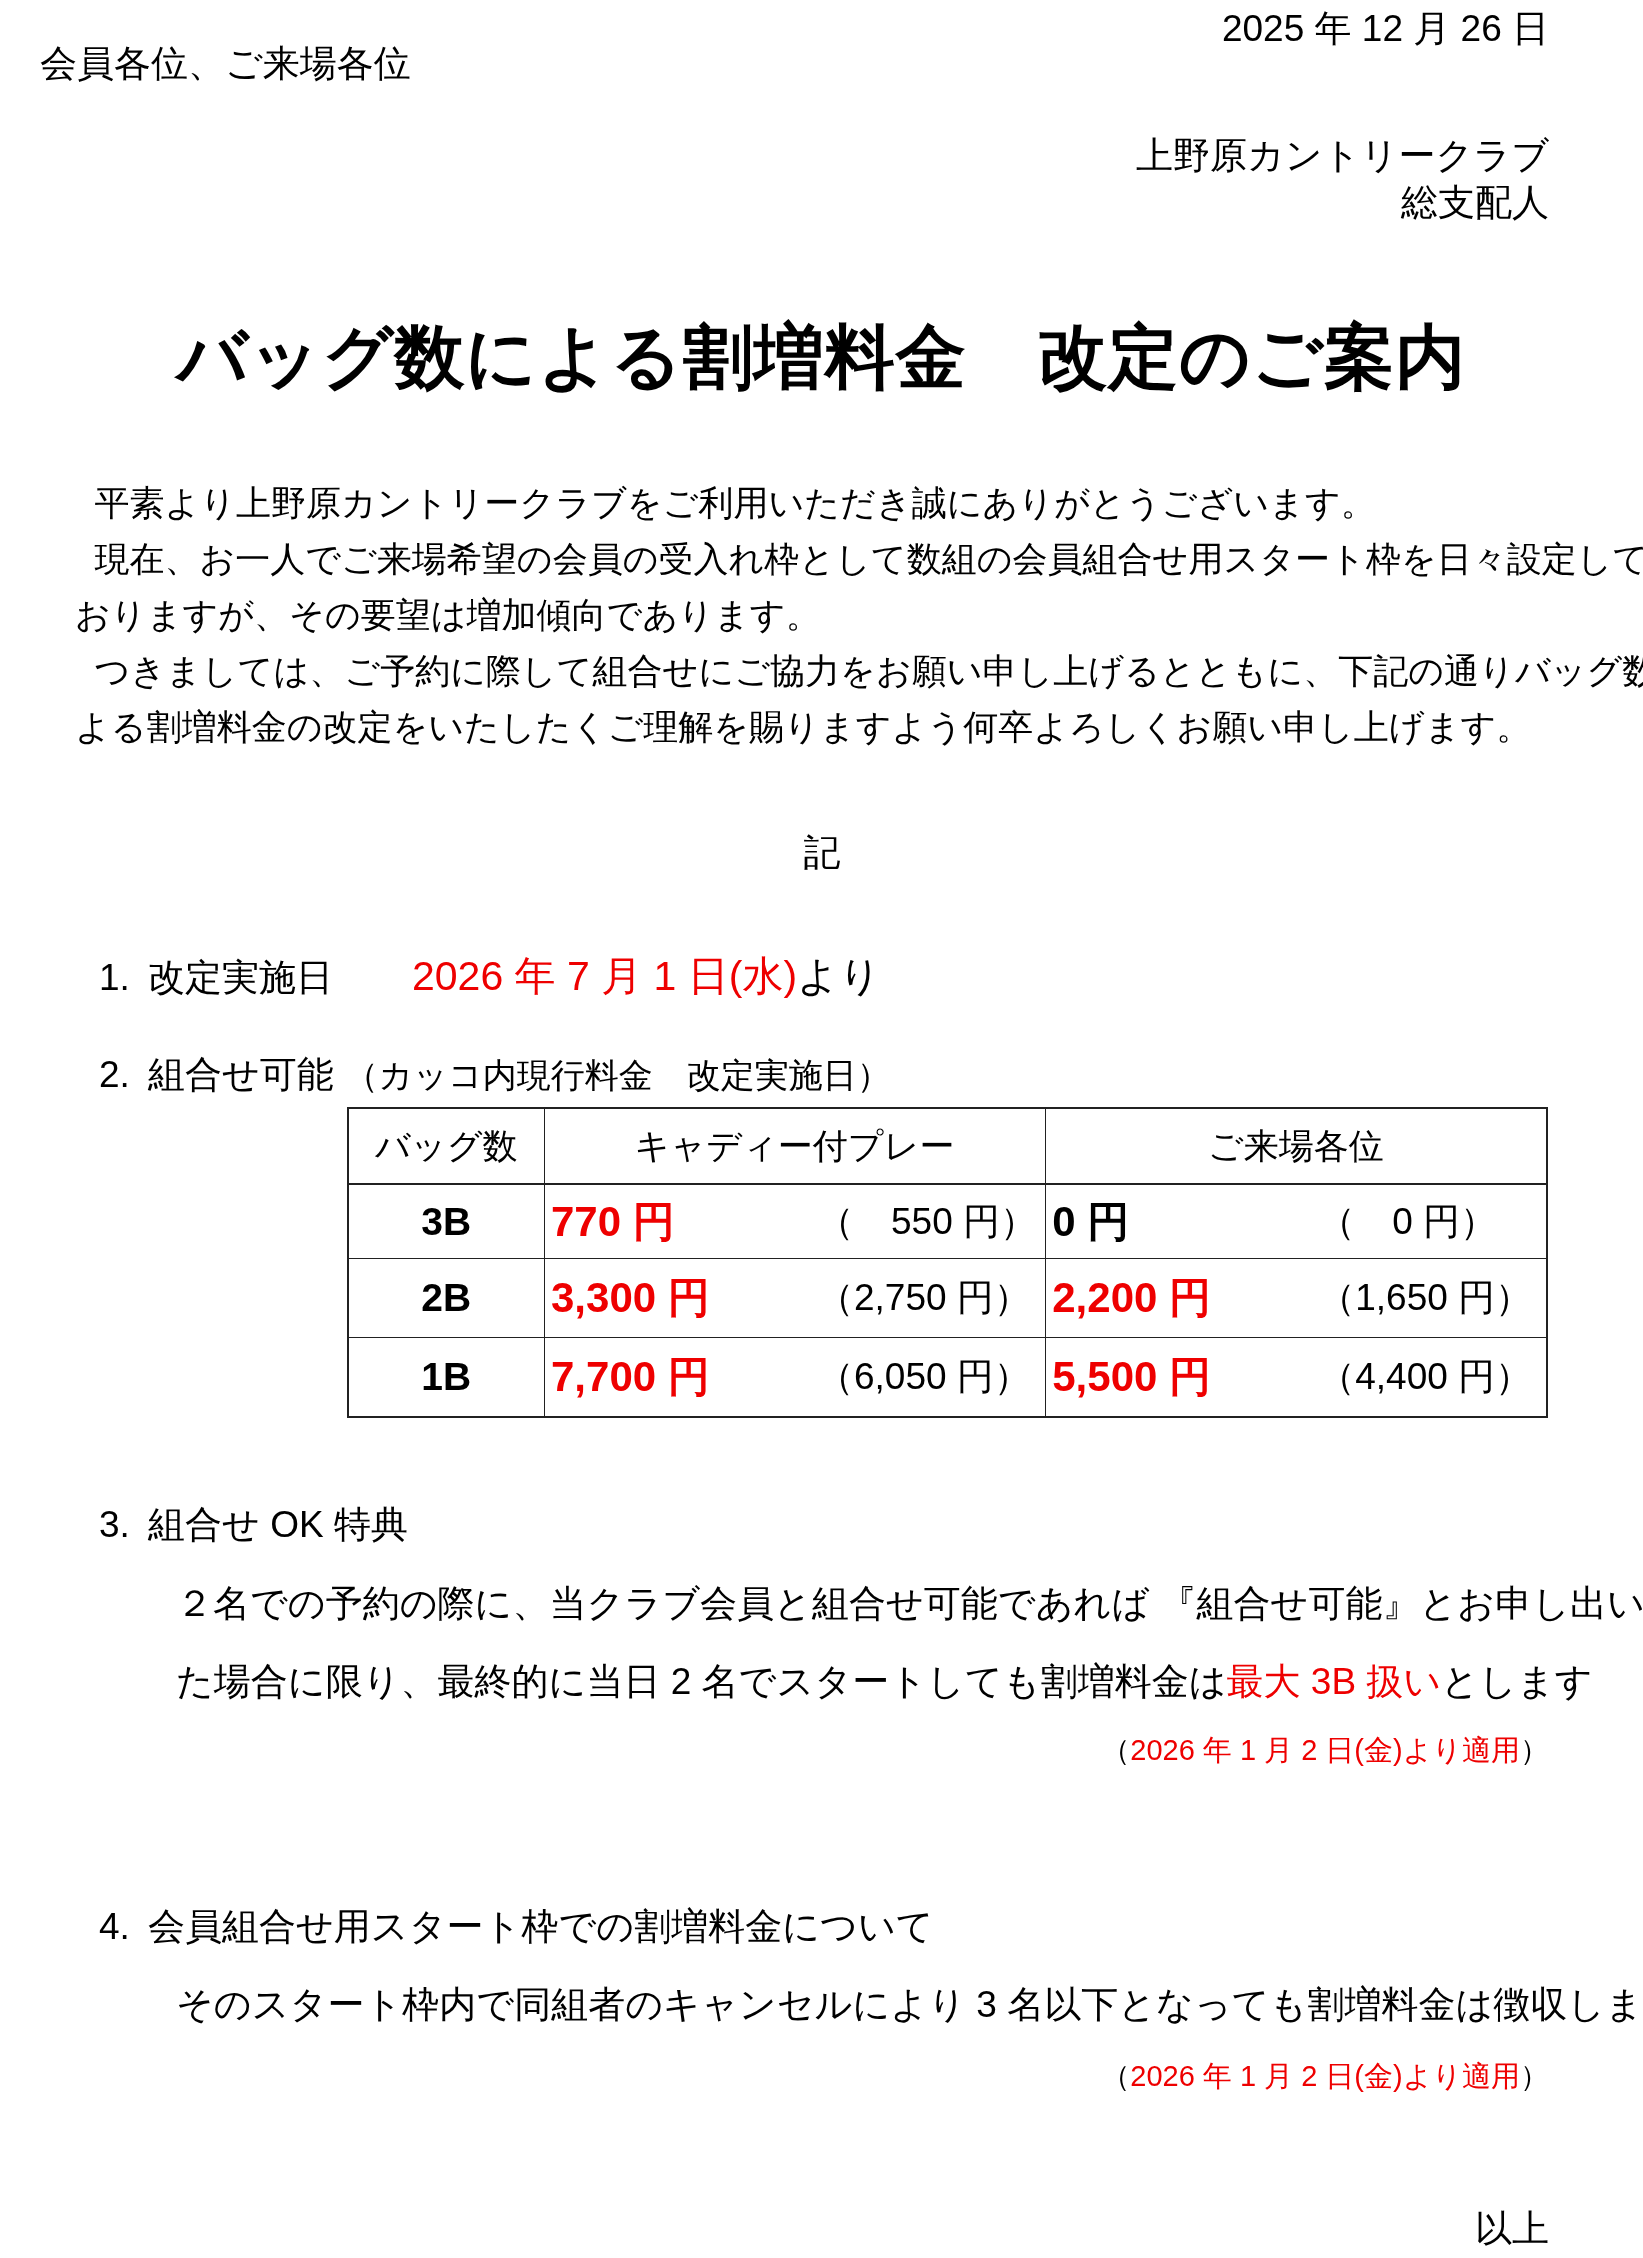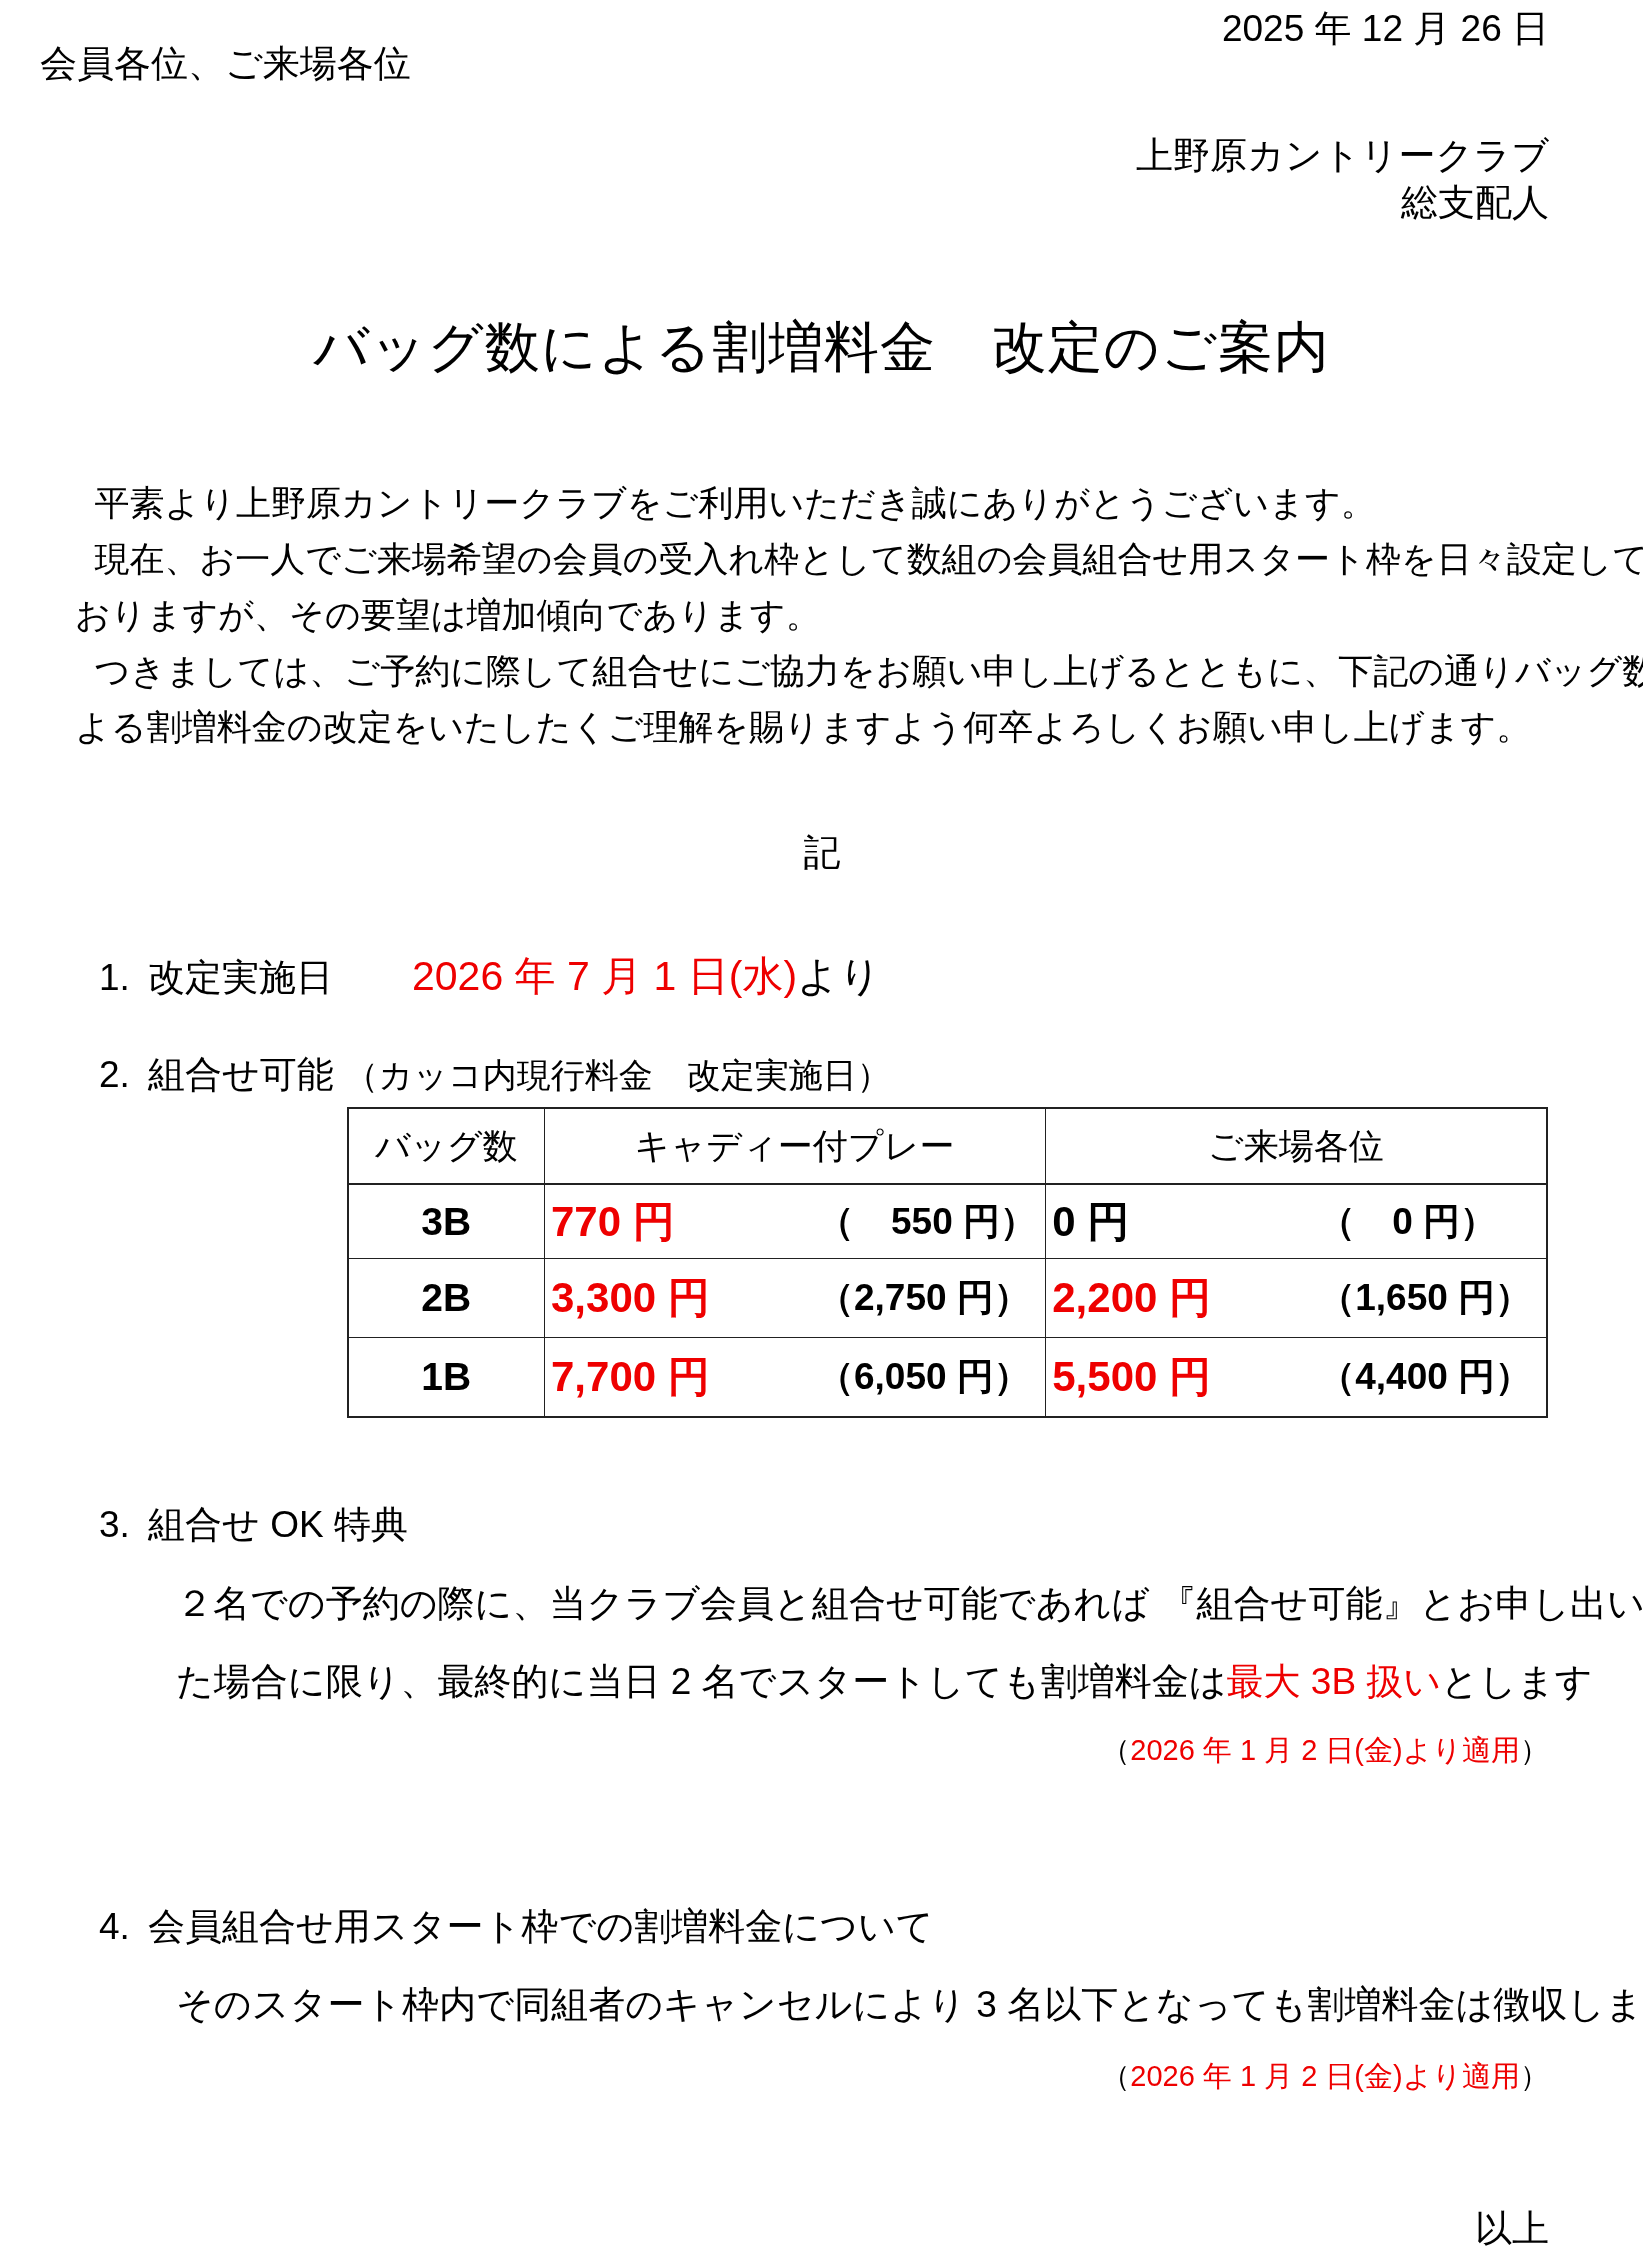--- a/index.html
+++ b/index.html
@@ -7,21 +7,21 @@
   .page {
     position:relative; width:1644px; height:2258px; background:var(--bg);
     font-family:"Liberation Sans","DejaVu Sans",sans-serif; color:var(--ink);
     overflow:hidden; margin:0 auto;
   }
   .abs { position:absolute; white-space:nowrap; }
   .fs-header { font-size:37px; }
   .right-edge { right:95px; text-align:right; }
 
   .doc-title { top:311px; left:0; right:1px; text-align:center;
-               font-size:55px; font-weight:400; letter-spacing:0.9px; }
+               font-size:70px; font-weight:700; letter-spacing:0.9px; }
 
   .body-block { top:475px; left:75px; font-size:35px; }
   .body-line { height:56px; line-height:56px; white-space:nowrap; }
   .body-line.indent { padding-left:19.4px; }
 
   .ki-marker { top:828px; left:0; right:0; text-align:center; font-size:37px; }
 
   .list-row { font-size:37px; left:99px; }
   .item-no { display:inline-block; width:49px; }
   .red-date { color:var(--red); font-size:41px; margin-left:79px; }
@@ -32,21 +32,21 @@
                border-collapse:collapse; table-layout:fixed; border:2.6px solid var(--line); }
   .fee-table th, .fee-table td { border:1.8px solid var(--line); padding:0;
                text-align:center; vertical-align:middle; }
   .fee-table thead th { height:74px; font-size:35px; font-weight:400;
                border-bottom:2.6px solid var(--line); }
   .fee-table td.bag-cell { font-size:39px; font-weight:700; }
   .row-3b td { height:73px; } .row-2b td { height:78px; } .row-1b td { height:78px; }
   .price-wrap { display:flex; align-items:center; justify-content:center; }
   .price { flex:0 0 225px; text-align:left; font-size:42px; font-weight:700; color:var(--red); }
   .price.black-price { color:var(--ink); }
-  .prev { flex:0 0 221px; margin-left:41px; text-align:left; font-size:37px; color:var(--ink);font-weight:bold; }
+  .prev { flex:0 0 221px; margin-left:41px; text-align:left; font-size:37px; color:var(--ink); }
 
   .sub-line { left:176px; font-size:37px; }
   .red-inline { color:var(--red); }
   .applied-line { font-size:29px; }
   .applied-line .red-inline { color:var(--red); }
 
   .closing { top:2204px; font-size:37px; }
 </style>
 </head>
 <body>

